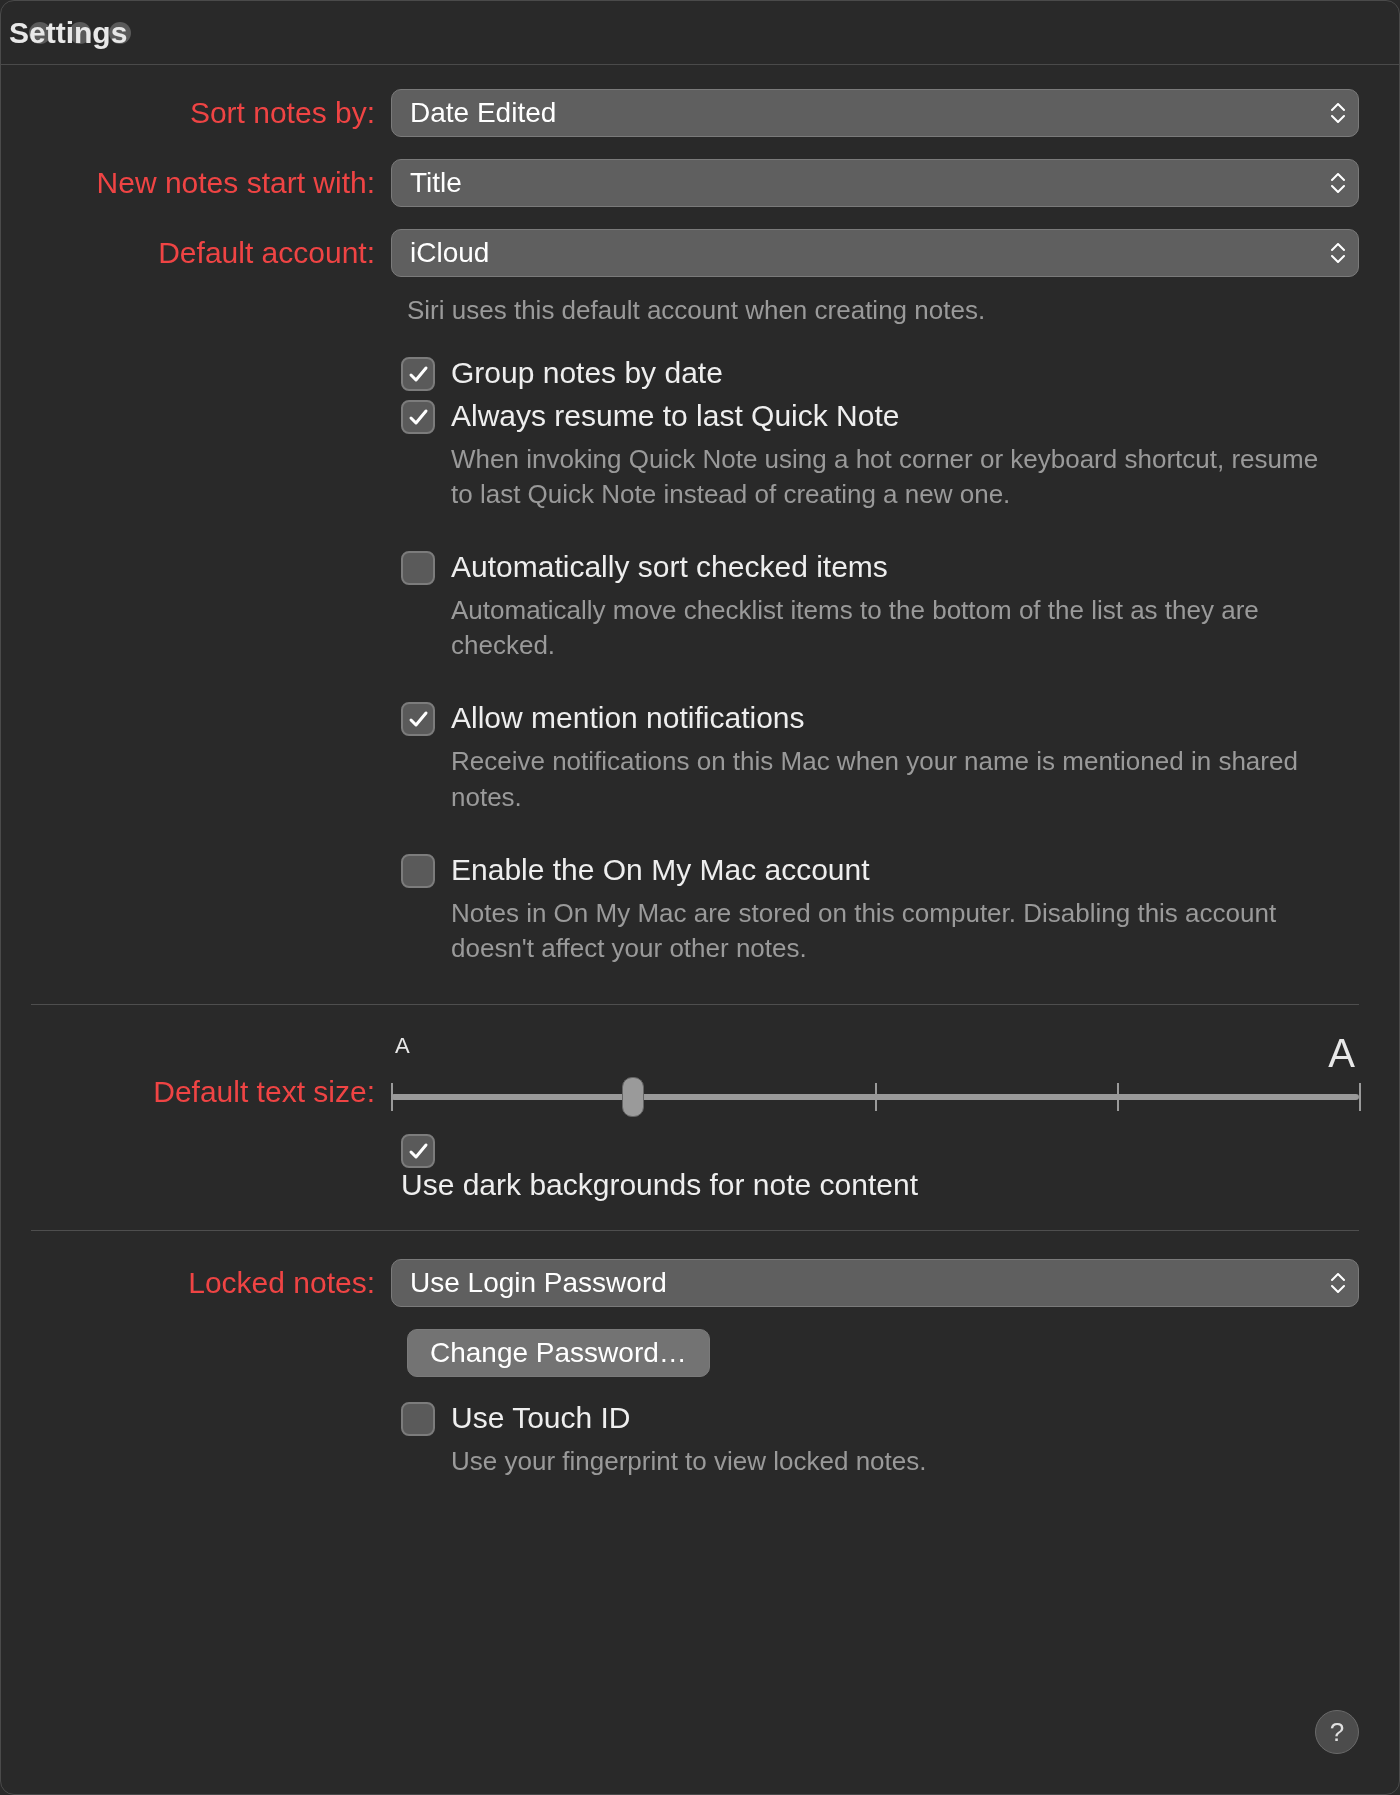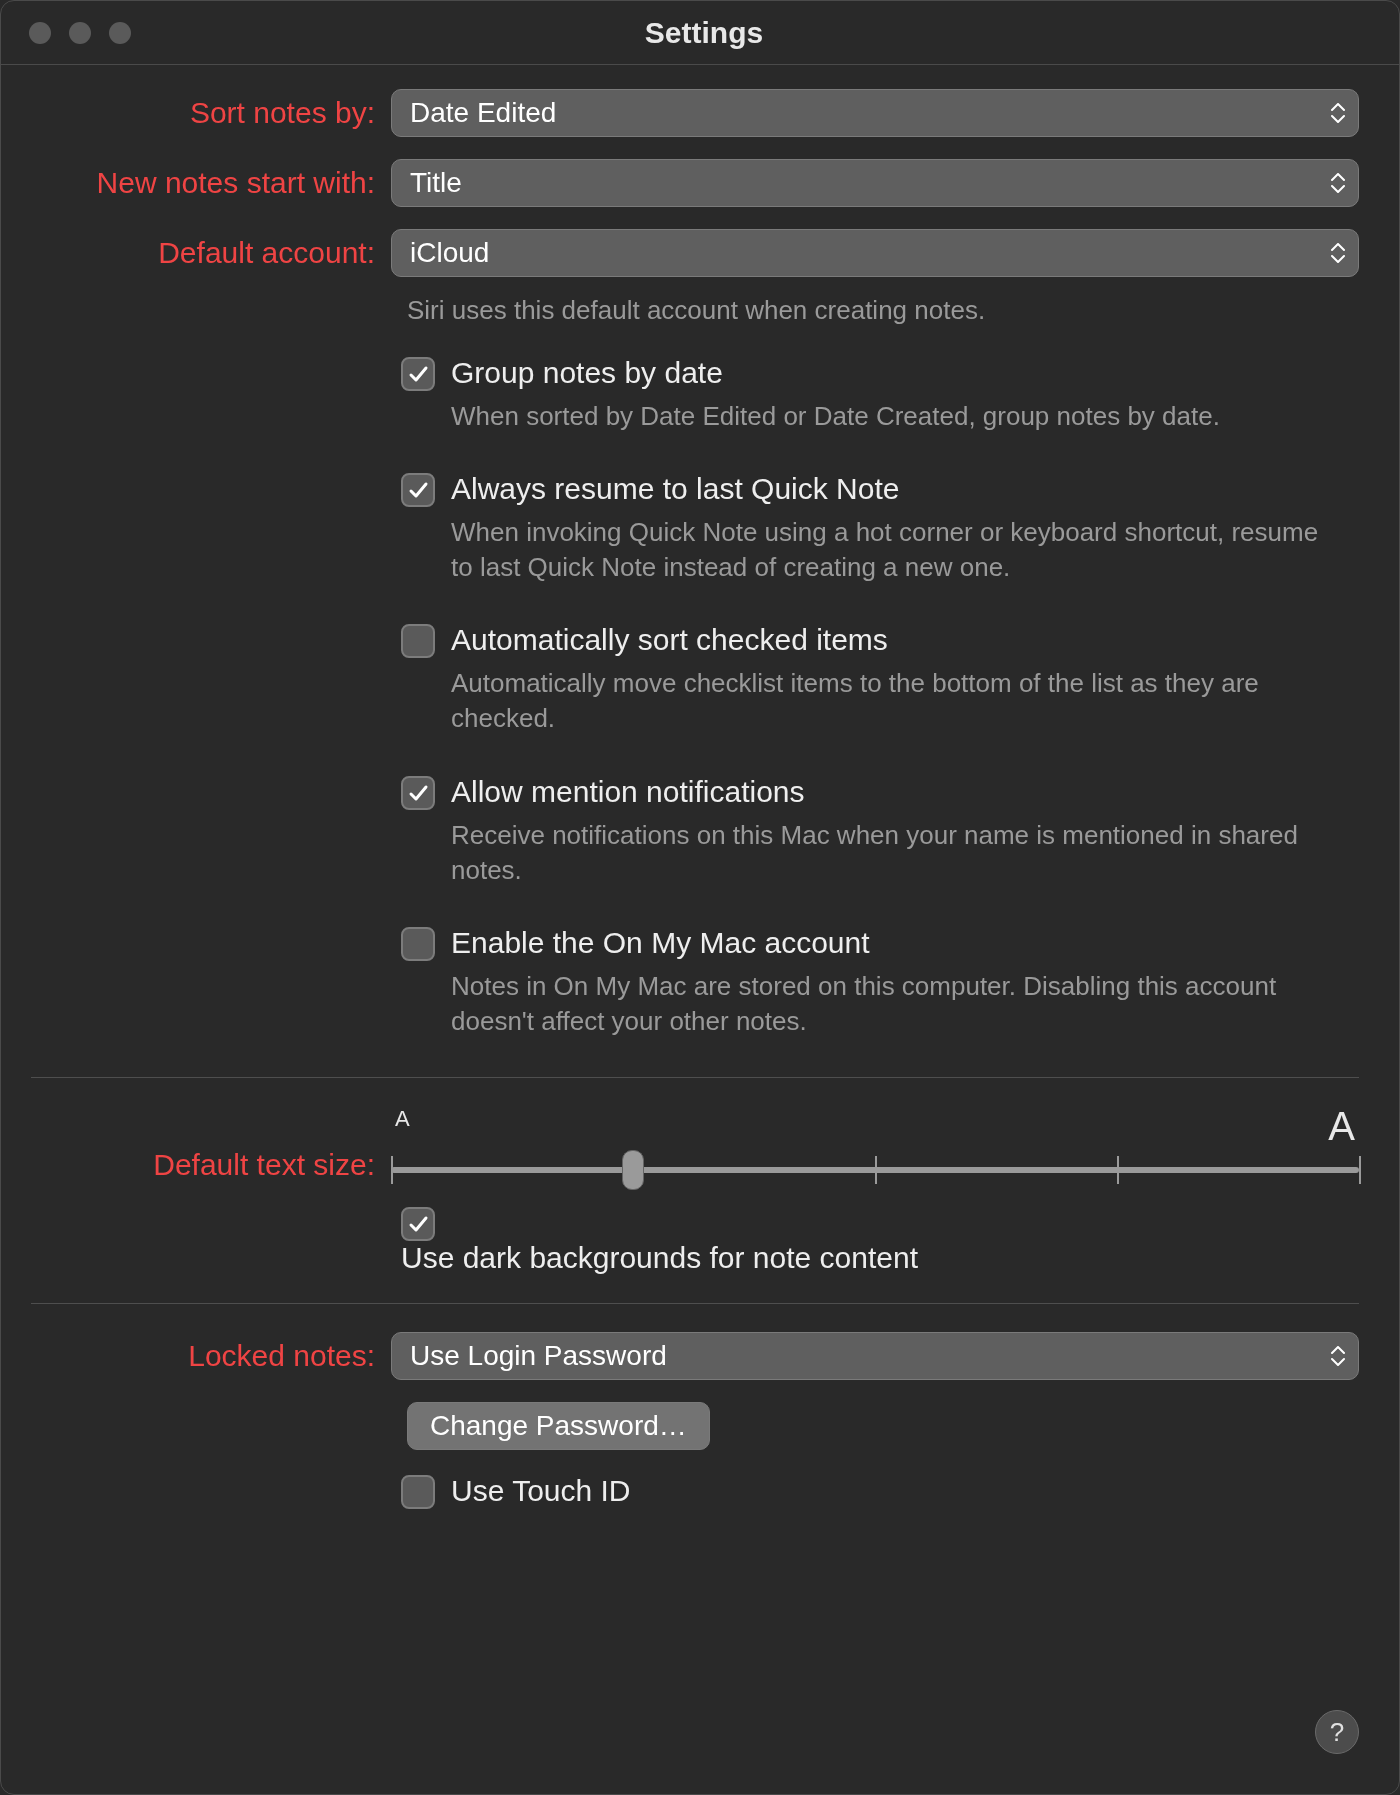--- a/index.html
+++ b/index.html
@@ -32,21 +32,20 @@
     gap: 18px;
     padding-left: 28px;
   }
   .dot {
     width: 22px; height: 22px; border-radius: 50%;
     background: #5a5a5a;
   }
   .title {
     position: absolute;
     left: 8px; right: 0;
-    text-align: center;
     font-size: 30px;
     font-weight: 600;
     color: #e8e8e8;
     pointer-events: none;
   }
   .content {
     flex: 1 1 auto;
     padding: 24px 40px 40px 30px;
   }
   .row {
@@ -284,21 +283,20 @@
 
     
     <div class="check-row">
       <div class="checkbox checked">
         <svg width="22" height="22" viewBox="0 0 22 22">
             <path d="M4 12 L9 17 L19 5" stroke="#fff" stroke-width="3" fill="none" stroke-linecap="round" stroke-linejoin="round"></path>
           </svg>
       </div>
       <div class="check-label">Group notes by date</div>
     </div>
-    <div class="desc">When sorted by Date Edited or Date Created, group notes by date.</div>
 
     
     <div class="check-row">
       <div class="checkbox checked">
         <svg width="22" height="22" viewBox="0 0 22 22">
             <path d="M4 12 L9 17 L19 5" stroke="#fff" stroke-width="3" fill="none" stroke-linecap="round" stroke-linejoin="round"></path>
           </svg>
       </div>
       <div class="check-label">Always resume to last Quick Note</div>
     </div>
@@ -381,18 +379,19 @@
       </div>
     </div>
 
     <div class="button">Change Password…</div>
 
     
     <div class="check-row">
       <div class="checkbox"></div>
       <div class="check-label">Use Touch ID</div>
     </div>
+    <div class="desc">Use your fingerprint to view locked notes.</div>
 
   </div>
 
   <div class="help-btn">?</div>
 
 </div>
 
 </body></html>

